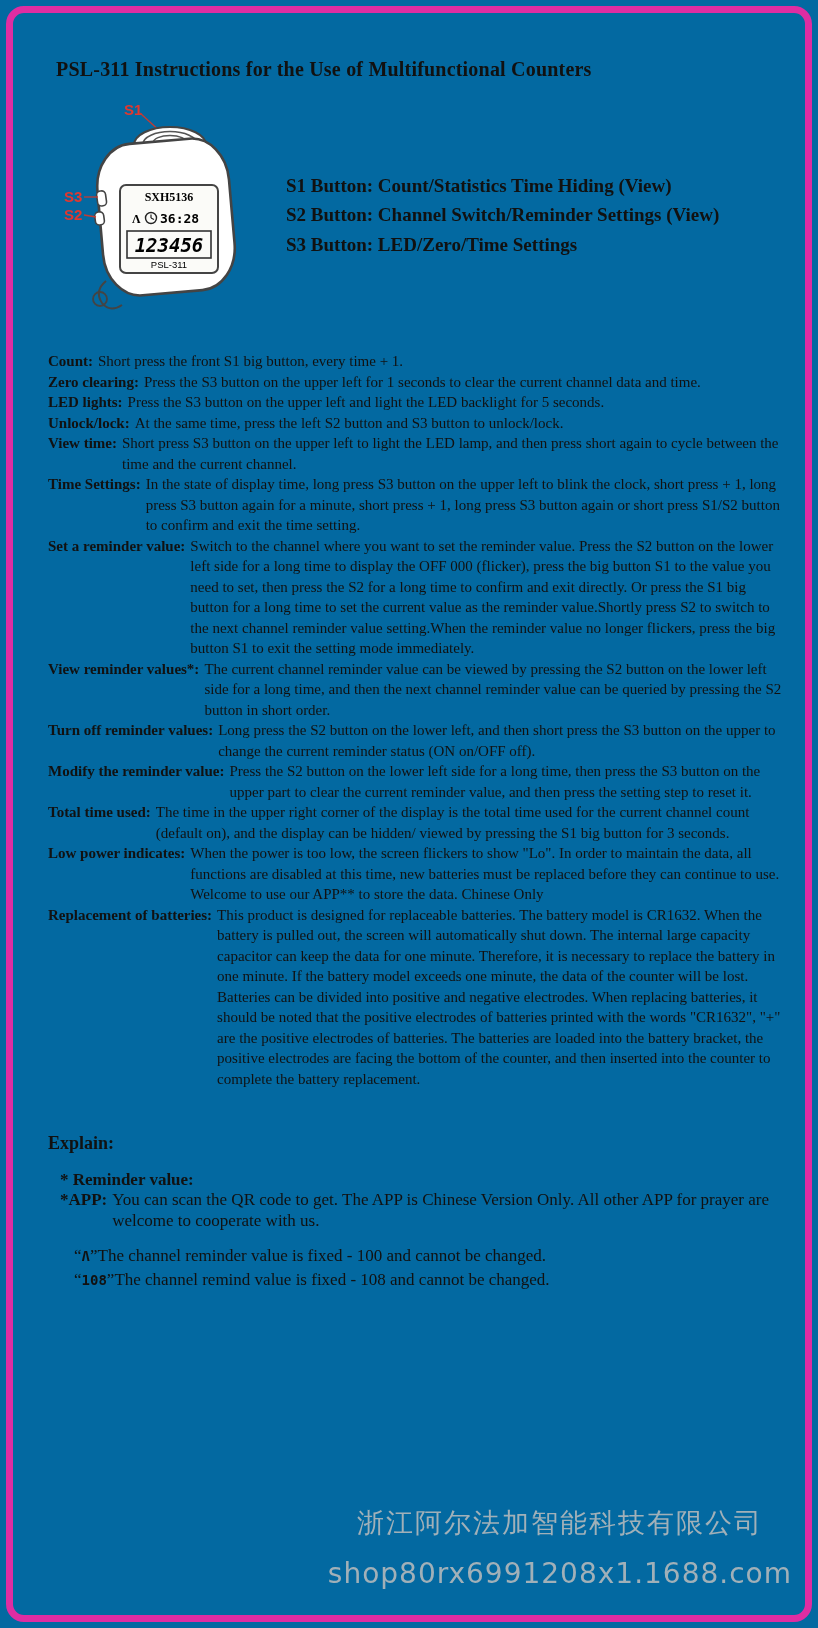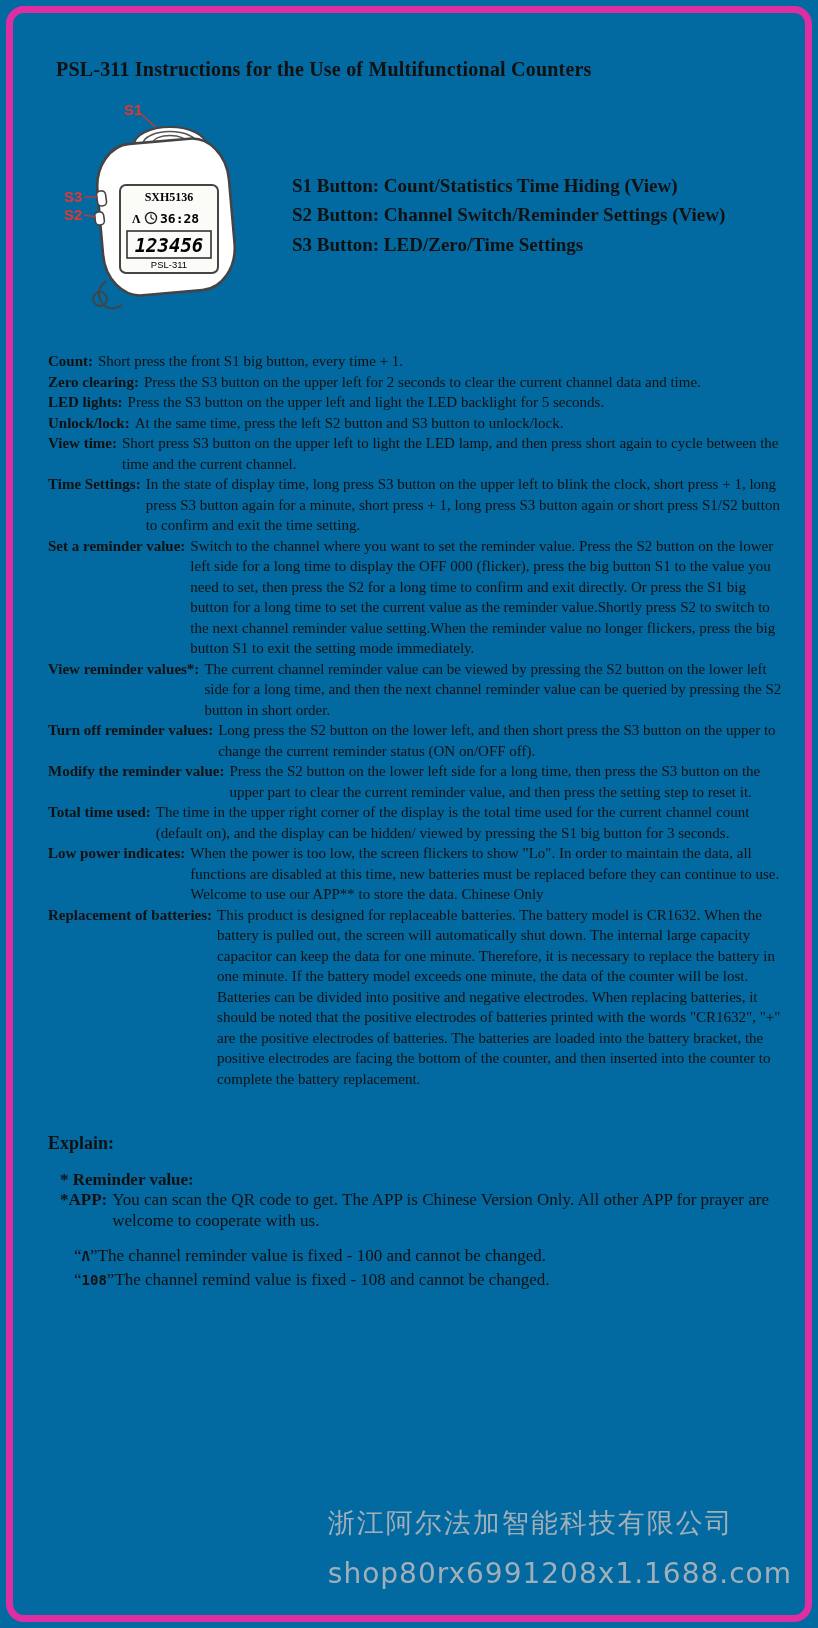--- a/index.html
+++ b/index.html
@@ -17,21 +17,21 @@
     border-radius:18px;
     pointer-events:none;
   }
   .content {
     position:absolute; left:48px; right:36px; top:58px;
   }
   .title {
     font-size:20px; font-weight:700; letter-spacing:0.2px;
     margin:0 0 18px 8px;
   }
-  .device-row { display:flex; gap:12px; }
+  .device-row { display:flex; gap:6px; }
   .device-art { flex:0 0 auto; }
   .btn-lines { margin-top:72px; }
   .btn-line { font-size:19px; font-weight:700; line-height:1.55; white-space:nowrap; }
   .btn-line b { font-weight:700; }
 
   .instructions { margin-top:26px; font-size:15px; line-height:20.5px; }
   .instr { display:flex; align-items:flex-start; }
   .instr-label { flex:0 0 auto; font-weight:700; margin-right:5px; white-space:nowrap; }
   .instr-text { flex:1 1 auto; }
 
@@ -42,21 +42,21 @@
   .explain-text { flex:1 1 auto; }
 
   .notes { margin-top:14px; margin-left:26px; font-size:17px; line-height:21px; }
   .note { margin-bottom:2px; }
   .note-quote { font-weight:400; }
   .note-sym { font-weight:700; font-family:"DejaVu Sans Mono", monospace; font-size:14px; }
   .note-text {}
 
   .watermark {
     position:absolute; right:26px; bottom:38px;
-    text-align:left;
+    text-align:center;
     color:#bdbdbd; opacity:0.85;
     font-family:"DejaVu Sans", sans-serif;
     pointer-events:none;
   }
   .watermark .wm1 { font-size:27px; letter-spacing:2px; }
   .watermark .wm2 { font-size:28px; margin-top:16px; letter-spacing:1px; }
 
   .red-label { fill:#e0382f; font-family:"Liberation Sans", sans-serif; font-weight:700; font-size:15px; }
   .lcd { font-family:"DejaVu Sans Mono", monospace; font-weight:700; }
 </style>
@@ -118,21 +118,21 @@
       </div>
     </div>
 
     <div class="instructions">
       <div class="instr">
           <span class="instr-label">Count:</span>
           <span class="instr-text">Short press the front S1 big button, every time + 1.</span>
         </div>
       <div class="instr">
           <span class="instr-label">Zero clearing:</span>
-          <span class="instr-text">Press the S3 button on the upper left for 2 seconds to clear the current channel data and time.</span>
+          <span class="instr-text">Press the S3 button on the upper left for 1 seconds to clear the current channel data and time.</span>
         </div>
       <div class="instr">
           <span class="instr-label">LED lights:</span>
           <span class="instr-text">Press the S3 button on the upper left and light the LED backlight for 5 seconds.</span>
         </div>
       <div class="instr">
           <span class="instr-label">Unlock/lock:</span>
           <span class="instr-text">At the same time, press the left S2 button and S3 button to unlock/lock.</span>
         </div>
       <div class="instr">

